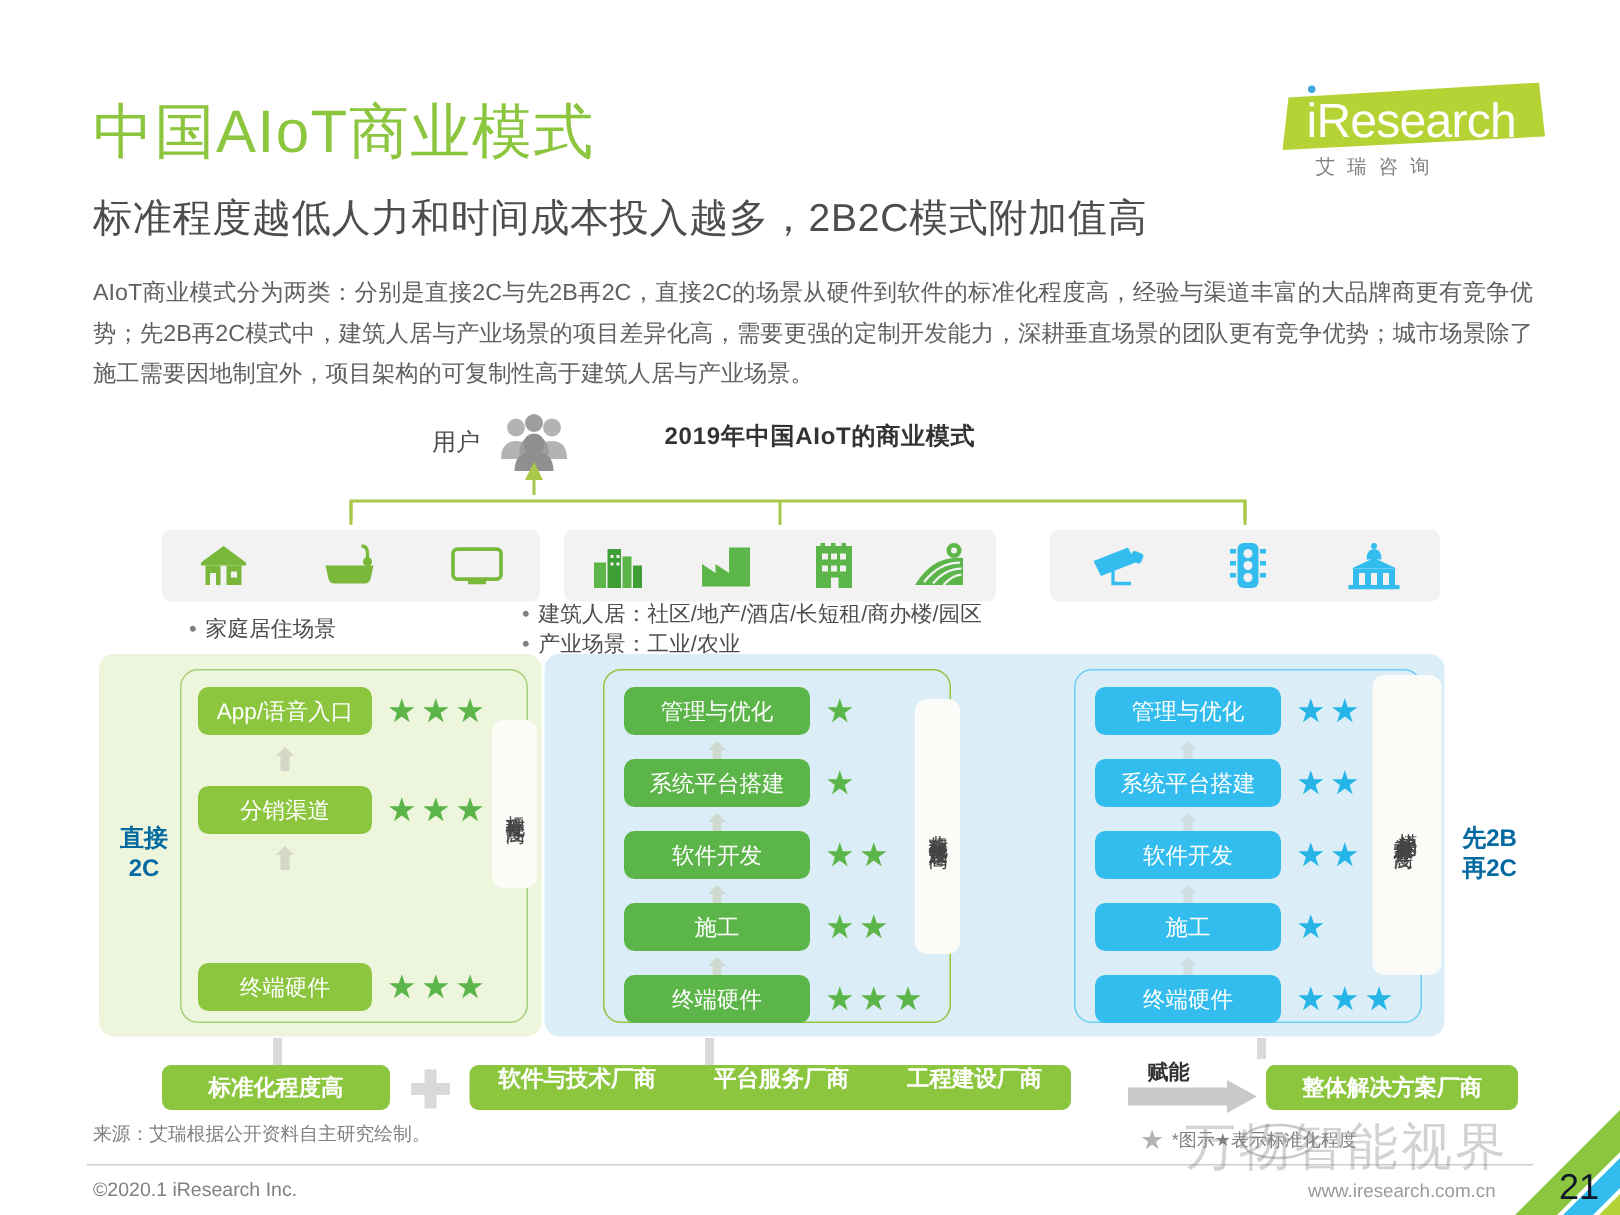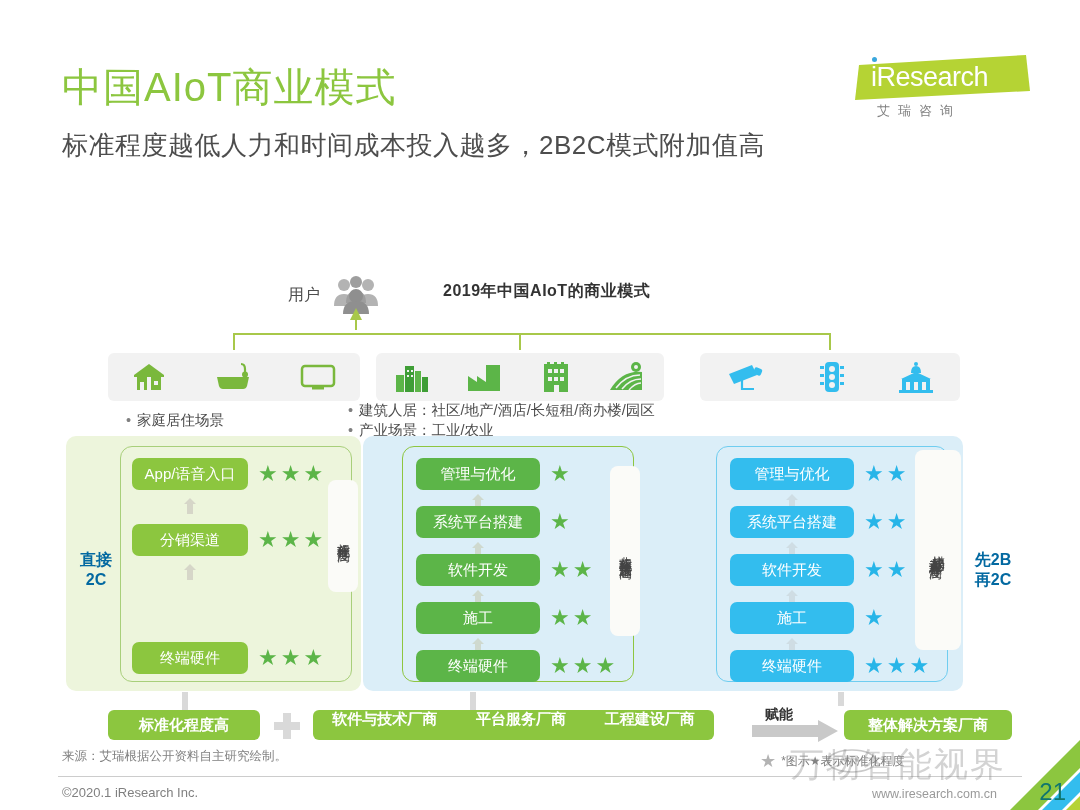--- a/index.html
+++ b/index.html
@@ -31,21 +31,21 @@
   #logo-box {
     position: absolute; right: 50px; top: 55px;
     width: 175px; height: 68px;
   }
   #logo-shape {
     position: absolute; left: 0; top: 0;
     width: 175px; height: 45px;
   }
   #logo-word {
     position: absolute; left: 16px; top: 7px;
-    font-size: 27px; color: #ffffff; font-weight: 400;
+    font-size: 32px; color: #ffffff; font-weight: 400;
     letter-spacing: -.5px;
     text-align: center;
   }
   #logo-i-dot {
     position: absolute; left: 17px; top: 2px;
     width: 5px; height: 5px; border-radius: 50%;
     background: #3aa7dd;
   }
   #logo-cn {
     position: absolute; left: 22px; top: 47px;
@@ -179,21 +179,21 @@
   #copyright {
     position: absolute; left: 62px; top: 785px;
     font-size: 13px; color: #808080;
   }
   #footer-url {
     position: absolute; left: 872px; top: 787px;
     font-size: 12.5px; color: #9a9a9a;
   }
   #page-num {
     position: absolute; right: 14px; top: 778px;
-    font-size: 24px; color: #0f766e; font-weight: 400;
+    font-size: 24px; color: #0f172a; font-weight: 400;
     z-index: 4;
   }
   #corner-deco { position: absolute; right: 0; bottom: 0; width: 130px; height: 80px; }
 
   #watermark {
     position: absolute; left: 790px; top: 742px;
     font-size: 34px; color: rgba(140,140,140,.38);
     letter-spacing: 2px; white-space: nowrap;
     z-index: 3; pointer-events: none;
   }
@@ -214,20 +214,21 @@
     <svg id="logo-shape" viewBox="0 0 175 45">
       <polygon points="4,10 171,0 175,36 0,45" fill="#b5d334"></polygon>
     </svg>
     <div id="logo-i-dot"></div>
     <div id="logo-word">
       <span style="font-style:normal;">i</span><span>Research</span>
     </div>
     <div id="logo-cn">艾瑞咨询</div>
   </div>
 
+  <div id="intro">AIoT商业模式分为两类：分别是直接2C与先2B再2C，直接2C的场景从硬件到软件的标准化程度高，经验与渠道丰富的大品牌商更有竞争优势；先2B再2C模式中，建筑人居与产业场景的项目差异化高，需要更强的定制开发能力，深耕垂直场景的团队更有竞争优势；城市场景除了施工需要因地制宜外，项目架构的可复制性高于建筑人居与产业场景。</div>
 
   <div id="diagram">
 
     <div id="user-label">用户</div>
     <svg id="user-icon" viewBox="0 0 52 38">
       <circle cx="14" cy="9" r="6" fill="#b3b3b3"></circle>
       <path d="M4 30 Q4 18 14 18 Q24 18 24 30 Z" fill="#b3b3b3"></path>
       <circle cx="38" cy="9" r="6" fill="#b3b3b3"></circle>
       <path d="M28 30 Q28 18 38 18 Q48 18 48 30 Z" fill="#b3b3b3"></path>
       <circle cx="26" cy="6" r="6" fill="#9e9e9e"></circle>

